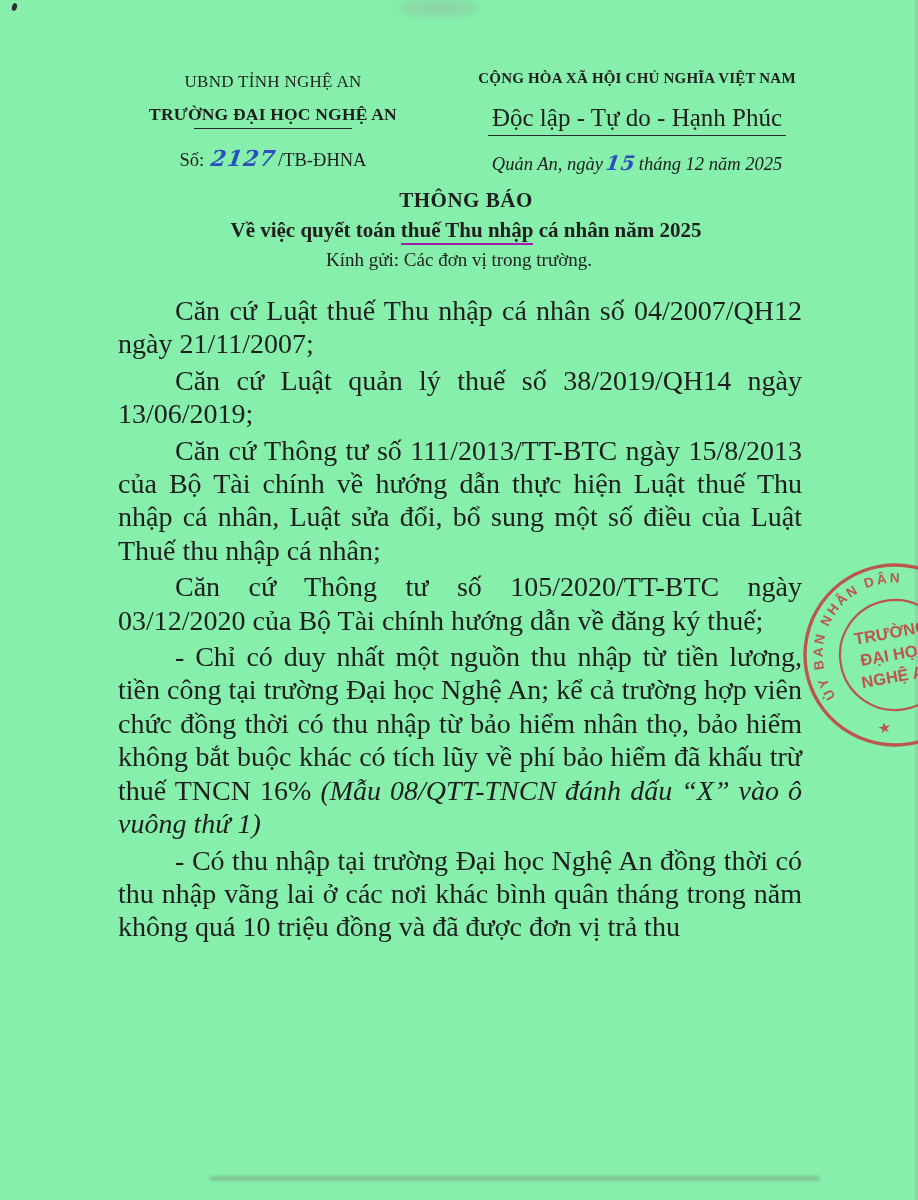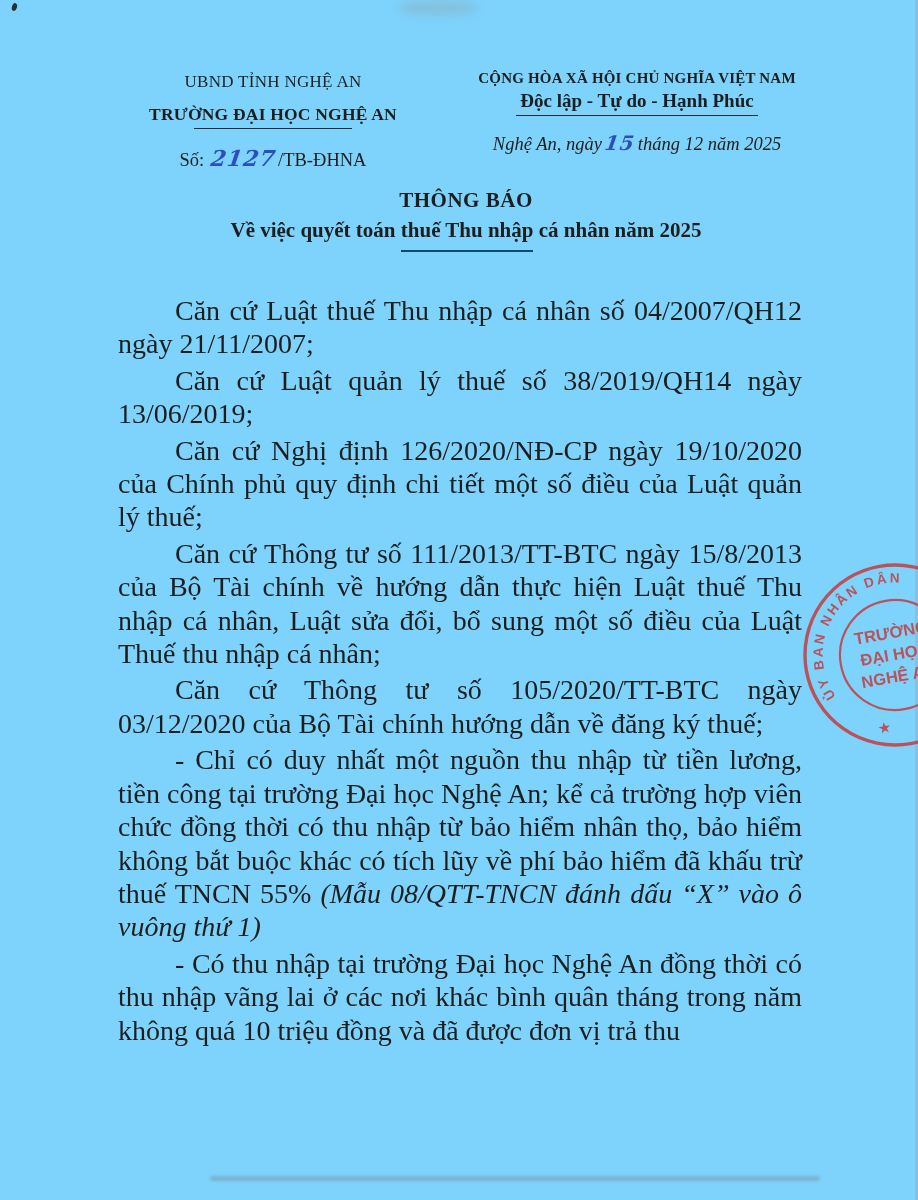--- a/index.html
+++ b/index.html
@@ -1,21 +1,21 @@
 <!DOCTYPE html>
 <html><head>
 <meta charset="utf-8">
 <style>
   * { margin:0; padding:0; box-sizing:border-box; }
   html,body { background:#e8e8e8; }
   .page {
     position:relative;
     width:918px; height:1200px;
     margin:0 auto;
-    background:#7dd3fc;
+    background:#86efac;
     overflow:hidden;
     font-family:"Liberation Serif","DejaVu Serif",serif;
     color:#1e1e1e;
   }
   
   .speck { position:absolute; left:12px; top:3px; width:5px; height:8px;
            background:#2e2e2e; border-radius:45% 60% 50% 55%; transform:rotate(18deg); }
   .smudge-top { position:absolute; left:398px; top:0; width:80px; height:16px;
                 background:rgba(150,150,150,0.28); filter:blur(4px); border-radius:50%; }
   .edge-right { position:absolute; right:0; top:0; width:3px; height:100%;
@@ -24,34 +24,34 @@
                   background:rgba(120,120,120,0.35); filter:blur(1.6px); border-radius:2px; }
 
   
   .header-left { position:absolute; left:106px; top:72px; width:334px; text-align:center; }
   .header-right { position:absolute; left:446px; top:70px; width:382px; text-align:center; }
   .hl-org-parent { font-size:17px; letter-spacing:.3px; }
   .hl-org-name { font-size:17.5px; font-weight:bold; letter-spacing:.2px; margin-top:12px; }
   .hl-rule { width:158px; border-top:1.6px solid #2a2a2a; margin:3px auto 0 auto; }
   .hl-docno { font-size:18.5px; margin-top:16px; }
   .hr-nation { font-size:15px; font-weight:bold; letter-spacing:.2px; }
-  .hr-motto { display:inline-block; font-size:19px; font-weight:bold;
-              border-bottom:1.7px solid #2a2a2a; padding:0 4px 3px 4px; margin-top:3px; }
+  .hr-motto { display:inline-block; font-size:25px; font-weight:normal;
+              border-bottom:1.7px solid #2a2a2a; padding:0 4px 3px 4px; margin-top:17px; }
   .hr-dateline { font-size:18.5px; font-style:italic; margin-top:15px; }
   .handwrite { font-family:"DejaVu Serif",serif; font-style:italic; font-weight:bold;
                color:#2b4fc0; display:inline-block; transform:skewX(-8deg);
                letter-spacing:1px; }
   .hw-no { font-size:22px; margin:0 2px; }
   .hw-day { font-size:20px; margin:0 3px; }
 
   
   .title-block { position:absolute; left:0; top:188px; width:100%; text-align:center; padding-left:14px; }
   .title-doc-type { font-size:21px; font-weight:bold; letter-spacing:.5px; }
   .title-subject { font-size:21px; font-weight:bold; margin-top:5px; }
-  .u-part { border-bottom:2px solid #0c4a6e; padding-bottom:8px; }
+  .u-part { border-bottom:2px solid #a21caf; padding-bottom:1px; }
   .salutation { position:absolute; left:0; top:249px; width:100%; text-align:center;
                 font-size:19px; }
 
   
   .body-text { position:absolute; left:118px; top:294px; width:684px; }
   .para { font-size:28px; line-height:33.4px; text-align:justify;
           text-indent:57px; margin-bottom:3px; }
   .para.bold { font-weight:bold; }
   .ital { font-style:italic; }
 
@@ -71,36 +71,36 @@
   <div class="header-left">
     <div class="hl-org-parent">UBND TỈNH NGHỆ AN</div>
     <div class="hl-org-name">TRƯỜNG ĐẠI HỌC NGHỆ AN</div>
     <div class="hl-rule"></div>
     <div class="hl-docno"><span>Số:</span> <span class="handwrite hw-no">2127</span><span>/TB-ĐHNA</span></div>
   </div>
 
   <div class="header-right">
     <div class="hr-nation">CỘNG HÒA XÃ HỘI CHỦ NGHĨA VIỆT NAM</div>
     <div><span class="hr-motto">Độc lập - Tự do - Hạnh Phúc</span></div>
-    <div class="hr-dateline"><span>Nghệ An, ngày</span><span class="handwrite hw-day">15</span><span>tháng 12 năm 2025</span></div>
+    <div class="hr-dateline"><span>Quản An, ngày</span><span class="handwrite hw-day">15</span><span>tháng 12 năm 2025</span></div>
   </div>
 
   <div class="title-block">
     <div class="title-doc-type">THÔNG BÁO</div>
     <div class="title-subject"><span>Về việc quyết toán </span><span class="u-part">thuế Thu nhập</span><span> cá nhân năm 2025</span></div>
   </div>
 
+  <div class="salutation">Kính gửi: Các đơn vị trong trường.</div>
 
   <div class="body-text">
     <p class="para">Căn cứ Luật thuế Thu nhập cá nhân số 04/2007/QH12 ngày 21/11/2007;</p>
     <p class="para">Căn cứ Luật quản lý thuế số 38/2019/QH14 ngày 13/06/2019;</p>
-    <p class="para">Căn cứ Nghị định 126/2020/NĐ-CP ngày 19/10/2020 của Chính phủ quy định chi tiết một số điều của Luật quản lý thuế;</p>
     <p class="para">Căn cứ Thông tư số 111/2013/TT-BTC ngày 15/8/2013 của Bộ Tài chính về hướng dẫn thực hiện Luật thuế Thu nhập cá nhân, Luật sửa đổi, bổ sung một số điều của Luật Thuế thu nhập cá nhân;</p>
     <p class="para">Căn cứ Thông tư số 105/2020/TT-BTC ngày 03/12/2020 của Bộ Tài chính hướng dẫn về đăng ký thuế;</p>
-    <p class="para"><span>- Chỉ có duy nhất một nguồn thu nhập từ tiền lương, tiền công tại trường Đại học Nghệ An; kể cả trường hợp viên chức đồng thời có thu nhập từ bảo hiểm nhân thọ, bảo hiểm không bắt buộc khác có tích lũy về phí bảo hiểm đã khấu trừ thuế TNCN 55% </span><span class="ital">(Mẫu 08/QTT-TNCN đánh dấu “X” vào ô vuông thứ 1)</span></p>
+    <p class="para"><span>- Chỉ có duy nhất một nguồn thu nhập từ tiền lương, tiền công tại trường Đại học Nghệ An; kể cả trường hợp viên chức đồng thời có thu nhập từ bảo hiểm nhân thọ, bảo hiểm không bắt buộc khác có tích lũy về phí bảo hiểm đã khấu trừ thuế TNCN 16% </span><span class="ital">(Mẫu 08/QTT-TNCN đánh dấu “X” vào ô vuông thứ 1)</span></p>
     <p class="para">- Có thu nhập tại trường Đại học Nghệ An đồng thời có thu nhập vãng lai ở các nơi khác bình quân tháng trong năm không quá 10 triệu đồng và đã được đơn vị trả thu</p>
   </div>
 
   <svg class="seal" viewBox="0 0 206 206" xmlns="http://www.w3.org/2000/svg" opacity="0.85">
     <g transform="rotate(-10 103 103)" fill="none" stroke="#c63c3c">
       <circle cx="103" cy="103" r="90" stroke-width="3.4"></circle>
       <circle cx="103" cy="103" r="55" stroke-width="2.2"></circle>
       <path id="sealArc" d="M 40.4 139 A 72.3 72.3 0 1 1 165.6 139" stroke="none" fill="none"></path>
       <text font-family="Liberation Sans, sans-serif" font-size="13.5" font-weight="bold" fill="#c63c3c" stroke="none" letter-spacing="2.5">
         <textPath href="#sealArc" startOffset="6">ỦY BAN NHÂN DÂN</textPath>

